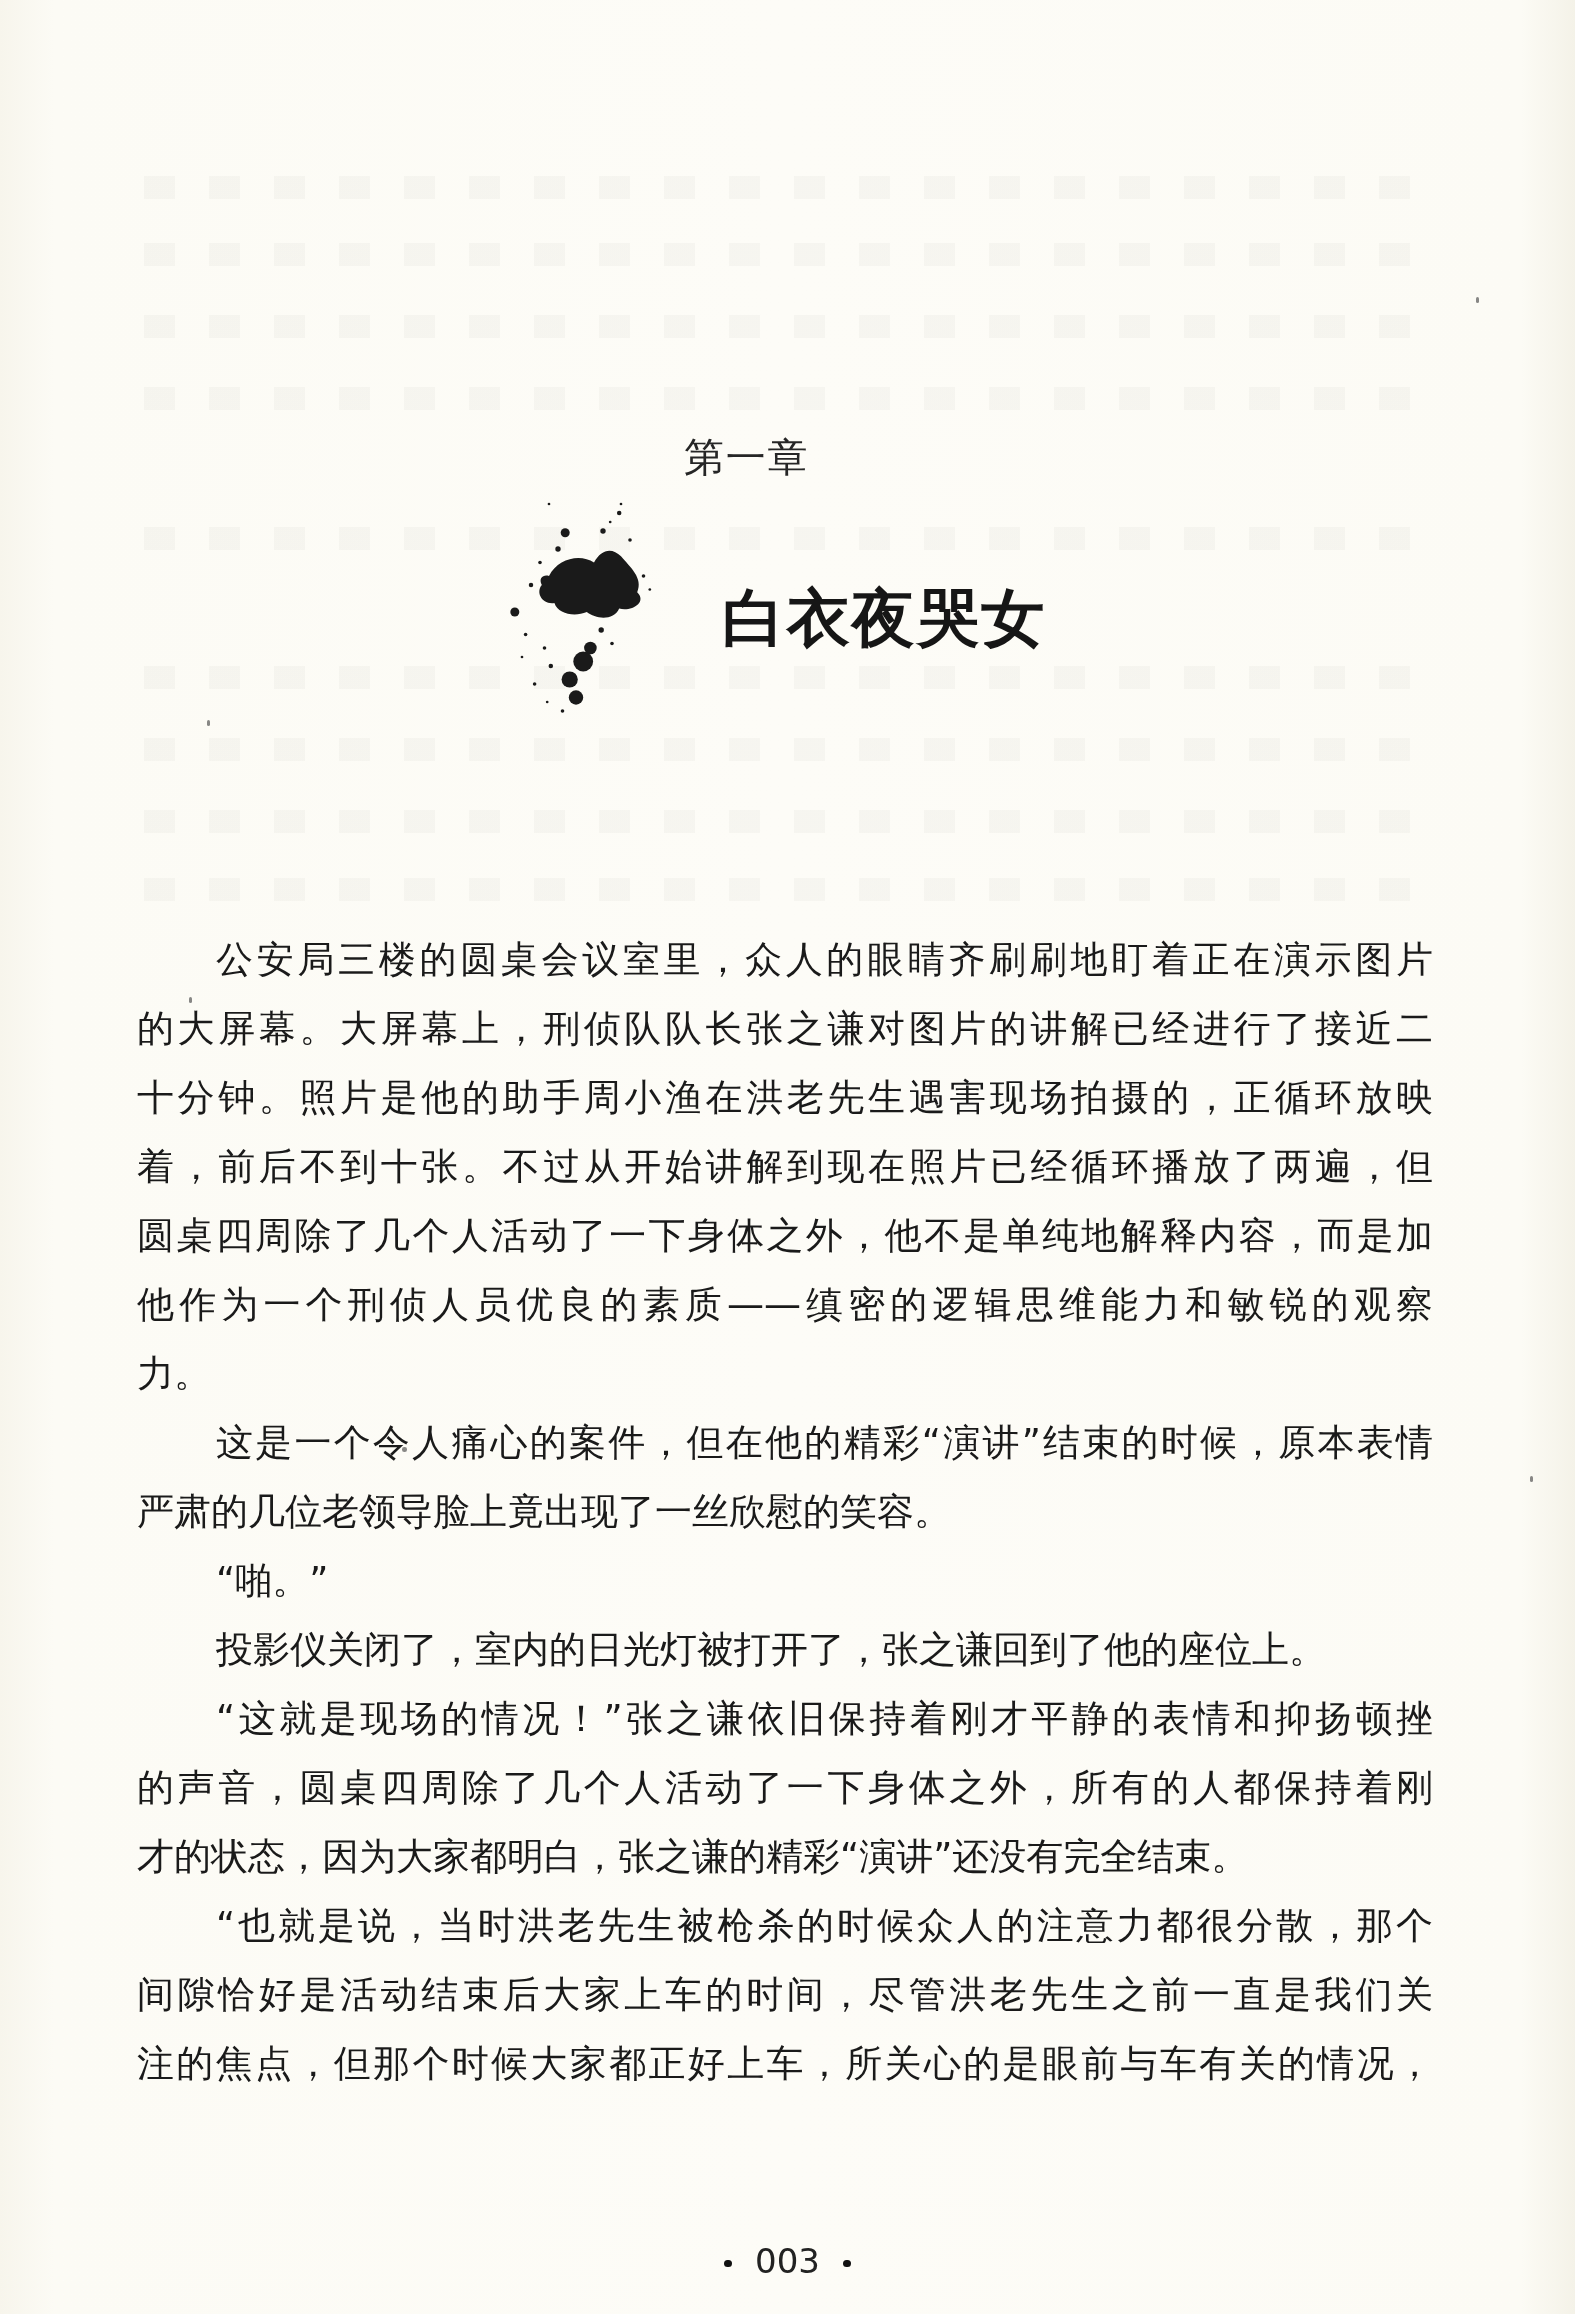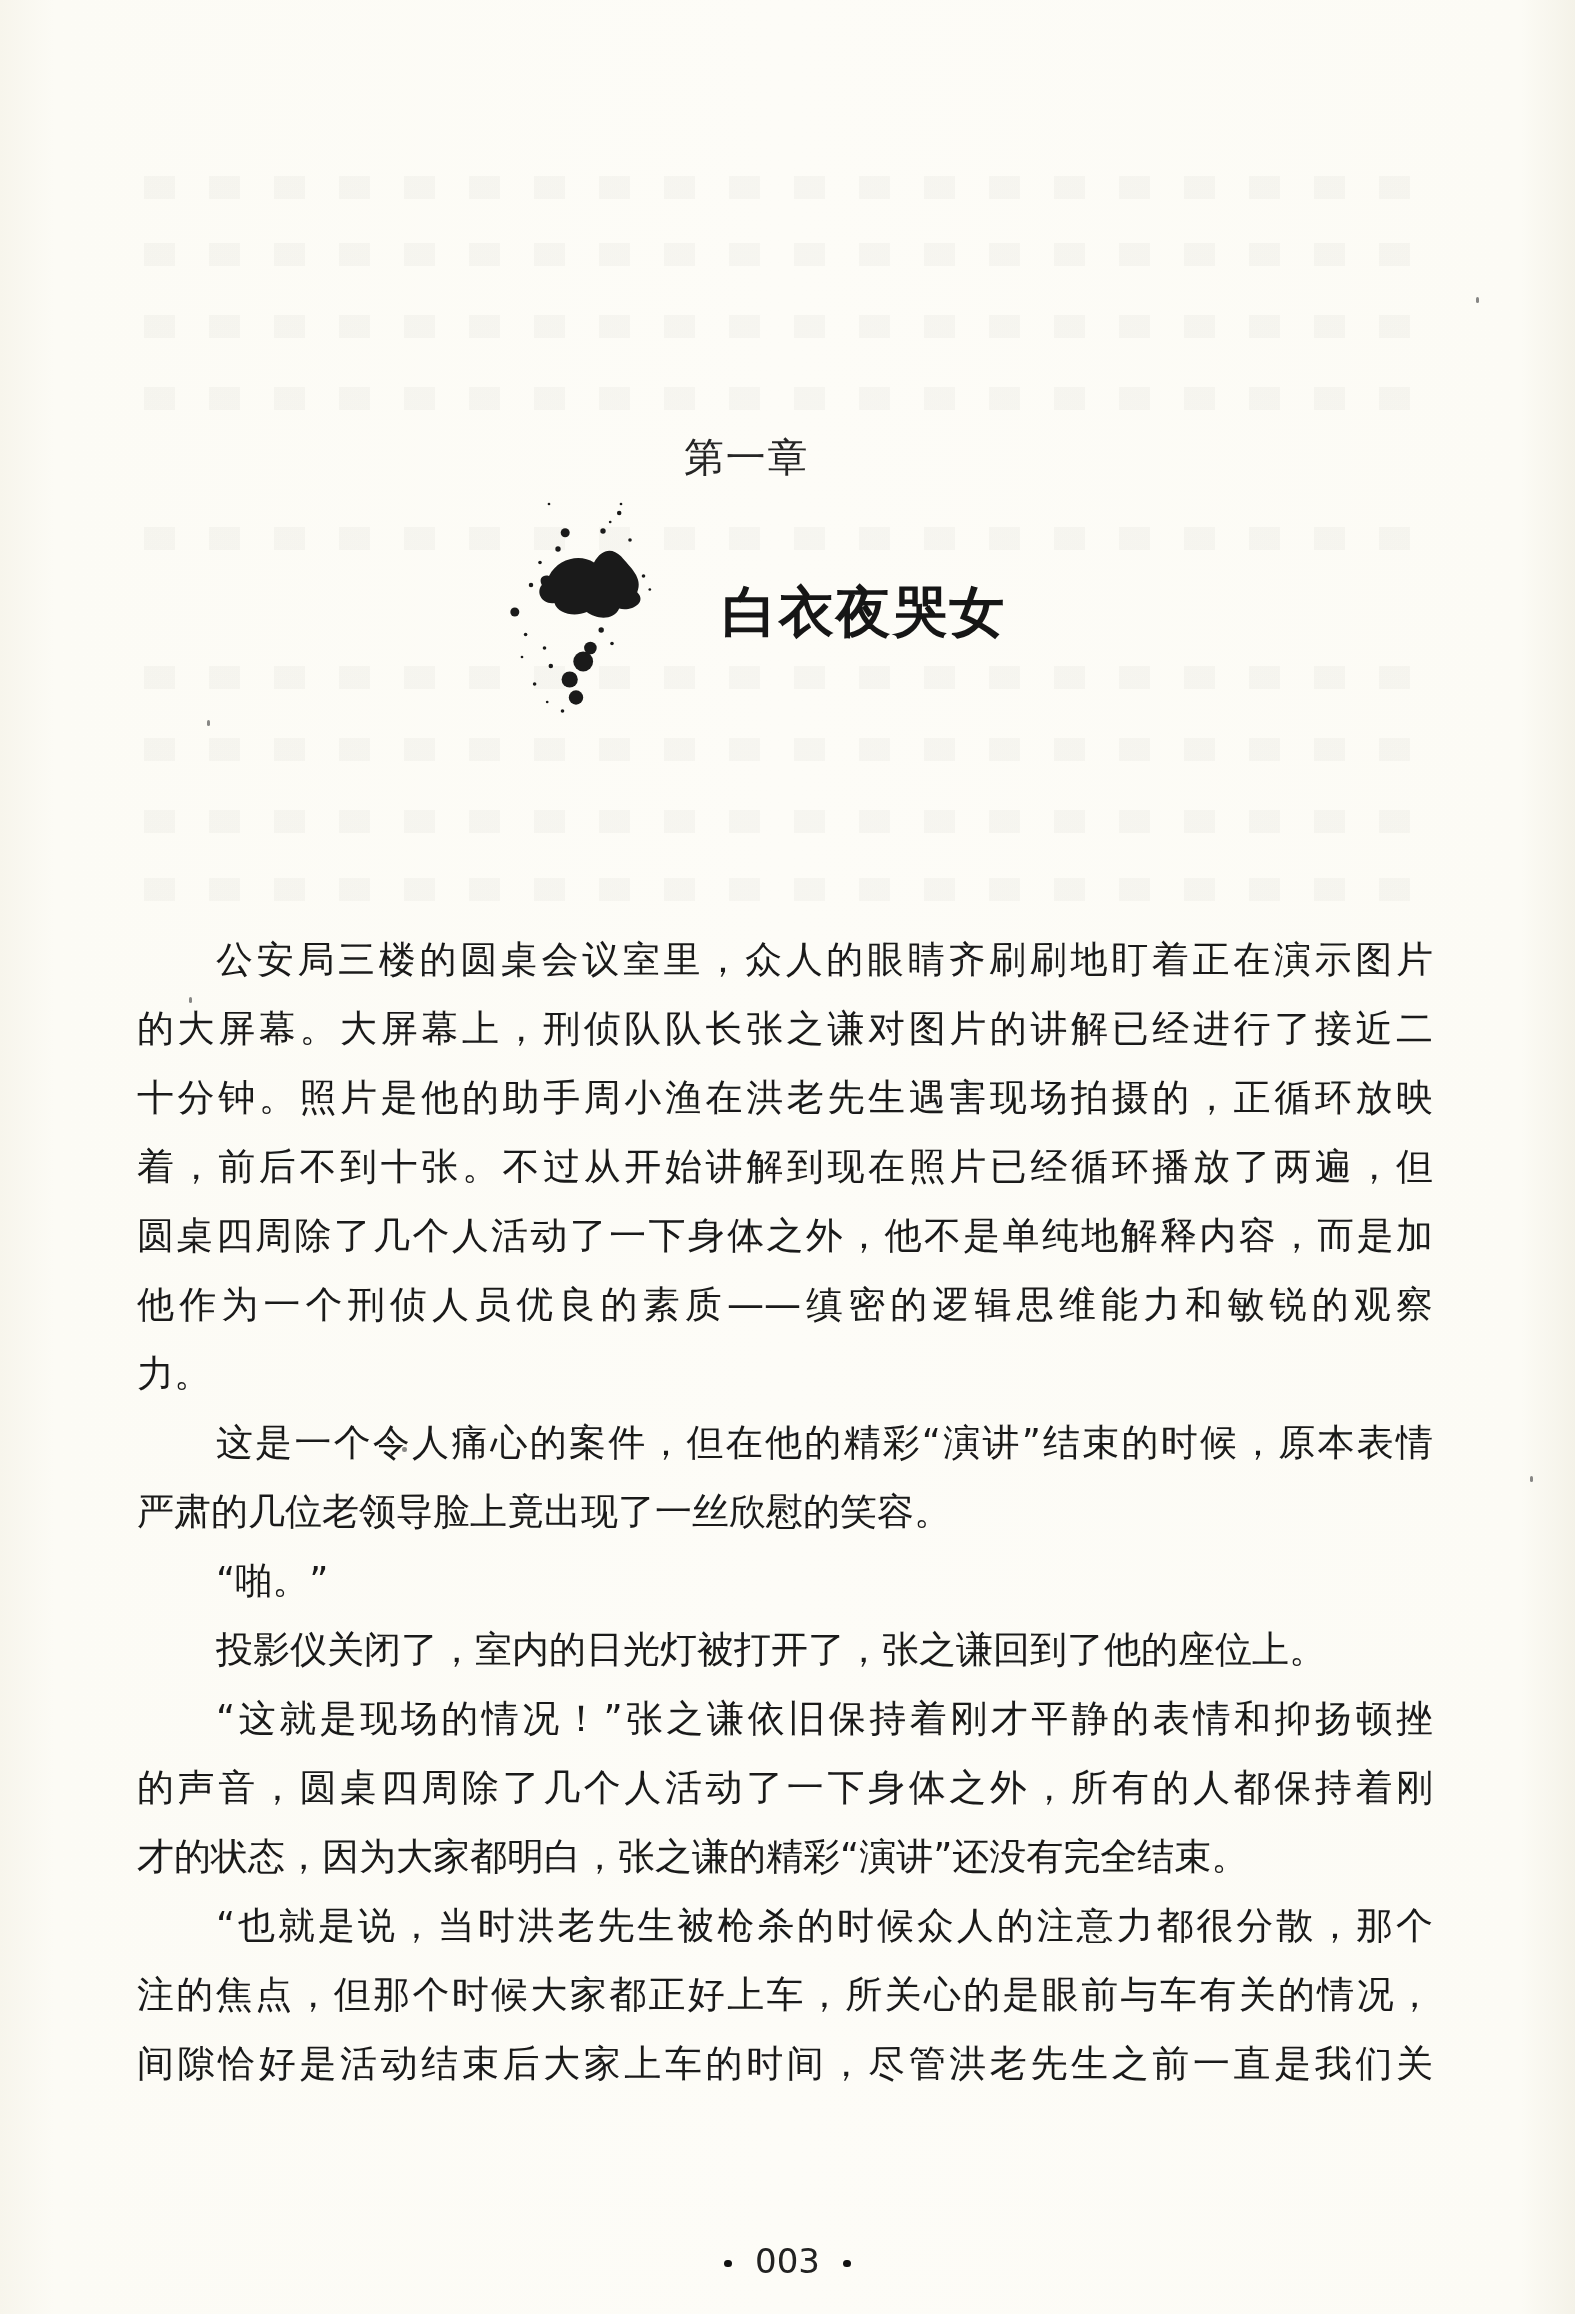--- a/index.html
+++ b/index.html
@@ -50,21 +50,21 @@
       position: absolute;
       left: 18px;
       top: 54px;
       width: 171px;
       height: 243px;
     }
     .chapter-title {
       position: absolute;
       left: 245px;
       top: 153px;
-      font-size: 55px;
+      font-size: 63px;
       font-weight: bold;
       letter-spacing: 1.8px;
       color: #161616;
       font-family: "DejaVu Serif", "Liberation Serif", serif;
     }
     .body-text {
       position: absolute;
       left: 137px;
       top: 925px;
       width: 1296px;
@@ -175,22 +175,22 @@
     <div class="line">他作为一个刑侦人员优良的素质——缜密的逻辑思维能力和敏锐的观察</div>
     <div class="line last">力。</div>
     <div class="line indent">这是一个令人痛心的案件，但在他的精彩“演讲”结束的时候，原本表情</div>
     <div class="line last">严肃的几位老领导脸上竟出现了一丝欣慰的笑容。</div>
     <div class="line indent last">“啪。”</div>
     <div class="line indent last">投影仪关闭了，室内的日光灯被打开了，张之谦回到了他的座位上。</div>
     <div class="line indent">“这就是现场的情况！”张之谦依旧保持着刚才平静的表情和抑扬顿挫</div>
     <div class="line">的声音，圆桌四周除了几个人活动了一下身体之外，所有的人都保持着刚</div>
     <div class="line last">才的状态，因为大家都明白，张之谦的精彩“演讲”还没有完全结束。</div>
     <div class="line indent">“也就是说，当时洪老先生被枪杀的时候众人的注意力都很分散，那个</div>
+    <div class="line">间隙恰好是活动结束后大家上车的时间，尽管洪老先生之前一直是我们关</div>
     <div class="line">注的焦点，但那个时候大家都正好上车，所关心的是眼前与车有关的情况，</div>
-    <div class="line">间隙恰好是活动结束后大家上车的时间，尽管洪老先生之前一直是我们关</div>
   </div>
 
   <span class="speck" style="left:207px;top:720px"></span>
   <span class="speck" style="left:189px;top:997px"></span>
   <span class="speck" style="left:402px;top:1447px;width:4.5px;height:4.5px;border-radius:50%"></span>
   <span class="speck" style="left:1530px;top:1476px"></span>
   <span class="speck" style="left:1476px;top:297px"></span>
 
   <div class="page-number">
     <span class="dot"></span><span>003</span><span class="dot"></span>

